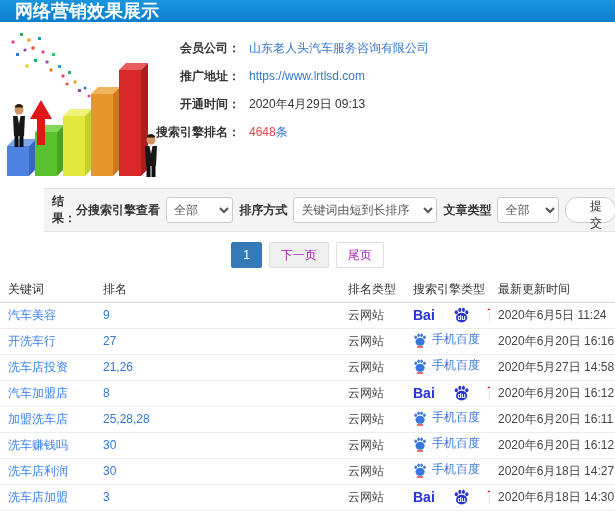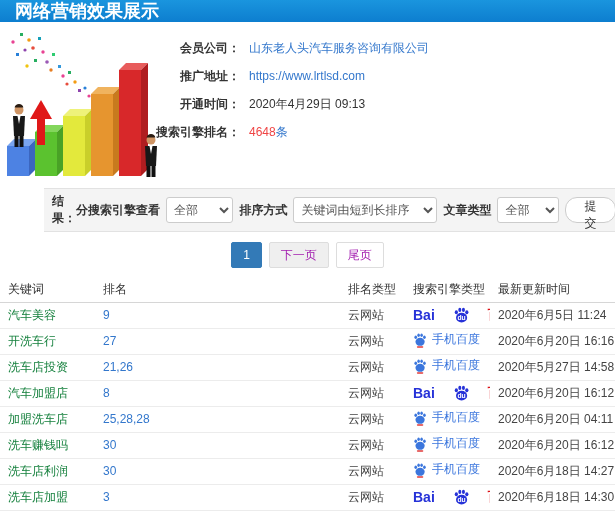--- a/index.html
+++ b/index.html
@@ -35,42 +35,42 @@
   .filter-label { font-weight:bold; color:#333; white-space:nowrap; }
   select.sel {
     height:26px; border:1px solid #ccc; border-radius:3px; background:#fff;
     color:#555; font-size:12px; font-family:inherit; padding:0 3px;
   }
   .sel-engine { width:70px; }
   .sel-sort { width:150px; }
   .sel-article { width:64px; }
   .submit-btn {
     height:26px; padding:0 13px; border:1px solid #ccc; border-radius:12px;
-    background:#fff; color:#333; font-size:12px; font-family:inherit; cursor:pointer;
+    background:#fff; color:#333; font-size:12px; font-family:inherit; cursor:pointer;text-align:right;
   }
   
   .pagination { display:flex; justify-content:center; gap:7px; padding:10px 0 9px; }
   .page-btn {
     min-width:16px; padding:5px 11px; border:1px solid #ddd; background:#fff;
     color:#a21caf; font-size:12px; border-radius:2px; text-align:center; cursor:pointer;
     text-decoration:none; line-height:14px;
   }
   .page-btn.active { background:#337ab7; border-color:#337ab7; color:#fff; }
   .page-btn.next { background:#efefef; }
   
   table.results { width:100%; border-collapse:collapse; table-layout:fixed; }
   th {
     text-align:left; height:25px; padding:0 8px; font-size:12px; font-weight:normal;
     color:#333; border-bottom:1px solid #d6d6d6; white-space:nowrap;
   }
   td {
     height:26px; padding:0 8px; border-bottom:1px solid #ececec;
     vertical-align:middle; white-space:nowrap; overflow:hidden;
   }
-  .td-kw { color:#15803d;margin-left:32px; }
+  .td-kw { color:#3b82f6;margin-left:32px; }
   .td-rank { color:#3377cc; cursor:pointer; }
   .td-type { color:#444; }
   .td-time { color:#444; }
   .bd-logo { display:inline-flex; align-items:center; gap:18px; font-weight:bold; }
   .bd-bai { color:#2632d8; font-size:14px; font-style:normal; }
   .bd-cn { color:#dd1117; font-size:13px; font-style:normal; }
   .mb-logo { display:inline-flex; align-items:center; gap:5px; }
   .mb-text { color:#3b76dd; }
 </style>
 </head>
@@ -314,21 +314,21 @@
       <ellipse cx="3.9" cy="7.4" rx="1.9" ry="2.5"></ellipse>
       <ellipse cx="8" cy="4.6" rx="1.8" ry="2.5"></ellipse>
       <ellipse cx="12.3" cy="4.6" rx="1.8" ry="2.5"></ellipse>
       <ellipse cx="16.3" cy="7.4" rx="1.9" ry="2.5"></ellipse>
       <ellipse cx="10.1" cy="13.8" rx="6.6" ry="5.8"></ellipse>
     </g>
               <rect x="5.5" y="20" width="9.2" height="2.2" rx="1.1" fill="#e03a3a"></rect>
             </svg>
             <span class="mb-text">手机百度</span>
           </span></td>
-        <td class="td-time">2020年6月20日 04:11</td>
+        <td class="td-time">2020年6月20日 16:11</td>
       </tr>
       <tr>
         <td class="td-kw">洗车赚钱吗</td>
         <td class="td-rank">30</td>
         <td class="td-type">云网站</td>
         <td><span class="mb-logo">
             <svg width="14" height="16" viewBox="0 0 20 22.5" style="display:block">
     <g fill="#3b76dd">
       <ellipse cx="3.9" cy="7.4" rx="1.9" ry="2.5"></ellipse>
       <ellipse cx="8" cy="4.6" rx="1.8" ry="2.5"></ellipse>

